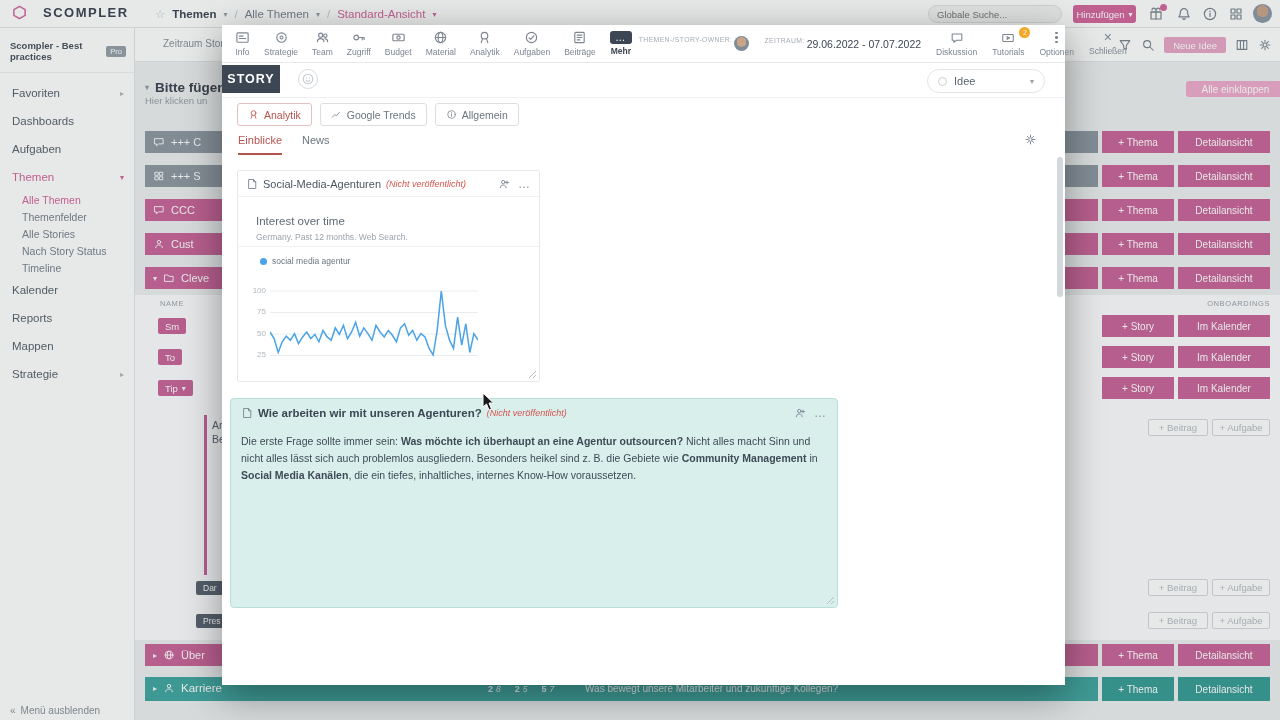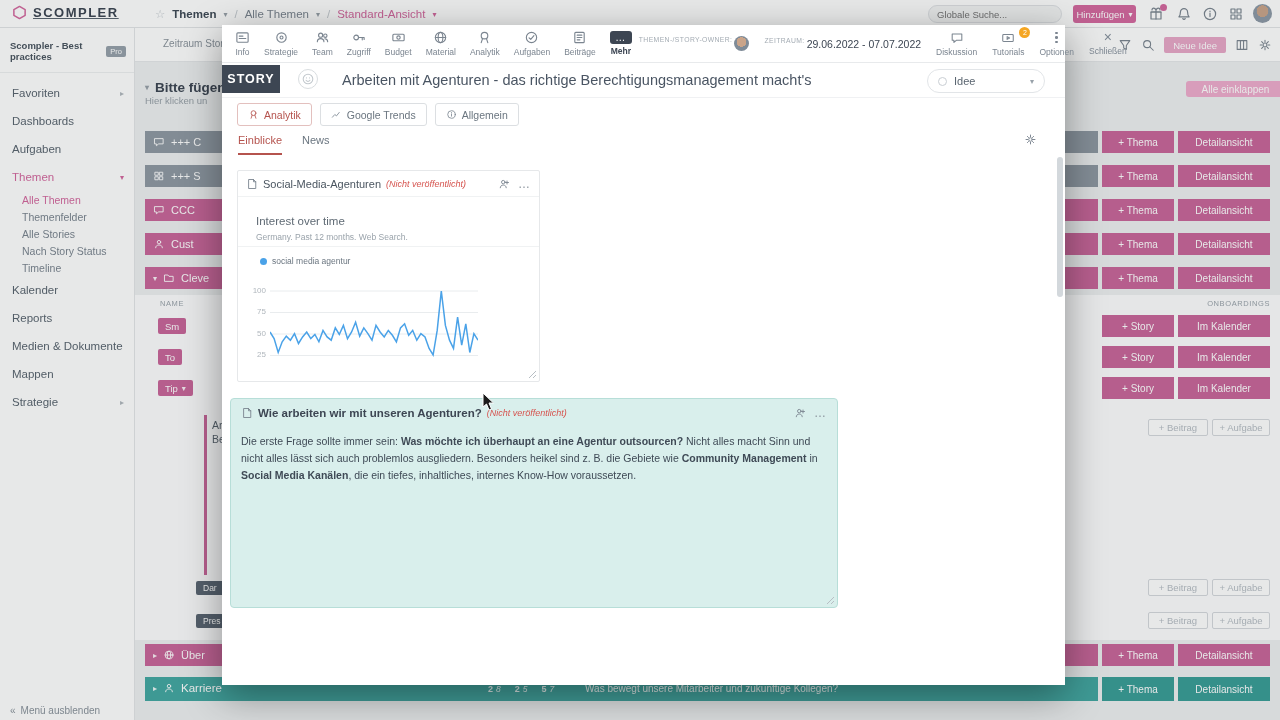--- a/index.html
+++ b/index.html
@@ -7,21 +7,21 @@
   .screen{position:relative;width:1280px;height:720px;background:#eef0f1;overflow:hidden;
           font-family:"Liberation Sans",sans-serif;color:#5a6570;}
   :root{
     --pink:#d4689f; --pink-row:#c9669a; --teal:#43a8a2; --teal-dark:#399d97;
     --dark:#3d4653; --red:#d65550; --gray:#7b8590; --lgray:#9aa3ab;
   }
   svg.i{stroke:#7b8590;fill:none;stroke-width:1.2;stroke-linecap:round;stroke-linejoin:round;}
 
   
   .topbar{position:absolute;left:0;top:0;right:0;height:28px;background:#fff;border-bottom:1px solid #e3e5e7;z-index:10;}
-  .brand{position:absolute;left:12px;top:5px;display:flex;align-items:center;gap:6px;text-decoration:underline;}
+  .brand{position:absolute;left:12px;top:5px;display:flex;align-items:center;gap:16px;}
   .brand-text{font-size:13px;font-weight:bold;letter-spacing:1.5px;color:#3d4653;}
   .crumbs{position:absolute;left:155px;top:7px;display:flex;align-items:center;gap:7px;font-size:11.5px;}
   .crumb-root{color:#3f4a56;font-weight:bold;}
   .crumb-mid{color:#7b8590;}
   .crumb-cur{color:var(--pink);}
   .caret{font-size:8px;color:#98a1a9;}
   .crumb-cur .caret,.crumb-cur~.caret{color:var(--pink);}
   .slash{color:#c3c9ce;}
   .gsearch{position:absolute;left:928px;top:5px;width:134px;height:18px;border:1px solid #e0e3e6;background:#f5f6f7;
            border-radius:9px;font-size:9.5px;padding:0 8px;color:#5a6570;outline:none;font-family:"Liberation Sans",sans-serif;}
@@ -248,23 +248,20 @@
       <div class="schild">
           <span>Timeline</span>
         </div>
       <div class="sitem">
           <span>Kalender</span>
         </div>
       <div class="sitem">
           <span>Reports</span>
         </div>
       <div class="sitem">
-          <span>Medien &amp; Dokumente</span>
-        </div>
-      <div class="sitem">
           <span>Mappen</span>
         </div>
       <div class="sitem">
         <span>Strategie</span>
           <span class="chev">▸</span>
       </div>
     </nav>
     <div class="hidemenu">
       <span>«</span>
       <span>Menü ausblenden</span>
@@ -559,21 +556,20 @@
     </div>
 
     <div class="m-story-label">STORY</div>
     <div class="m-smiley">
       <svg class="i" width="14" height="14" viewBox="0 0 16 16" style="stroke:#c2c8cd;">
         <circle cx="8" cy="8" r="5.5"></circle>
           <path d="M5.8 9.4c.6.9 1.3 1.3 2.2 1.3s1.6-.4 2.2-1.3"></path>
           <path d="M6.2 6.6v.2M9.8 6.6v.2"></path>
       </svg>
     </div>
-    <div class="m-title">Arbeiten mit Agenturen - das richtige Berechtigungsmanagement macht's</div>
     <div class="idee">
       <span class="dot"></span>
       <span class="itxt">Idee</span>
       <span class="caret">▾</span>
     </div>
     <div class="m-titlebar-line"></div>
 
     <div class="m-tabs">
       <div class="mtab active">
         <svg class="i" width="11" height="11" viewBox="0 0 16 16">

